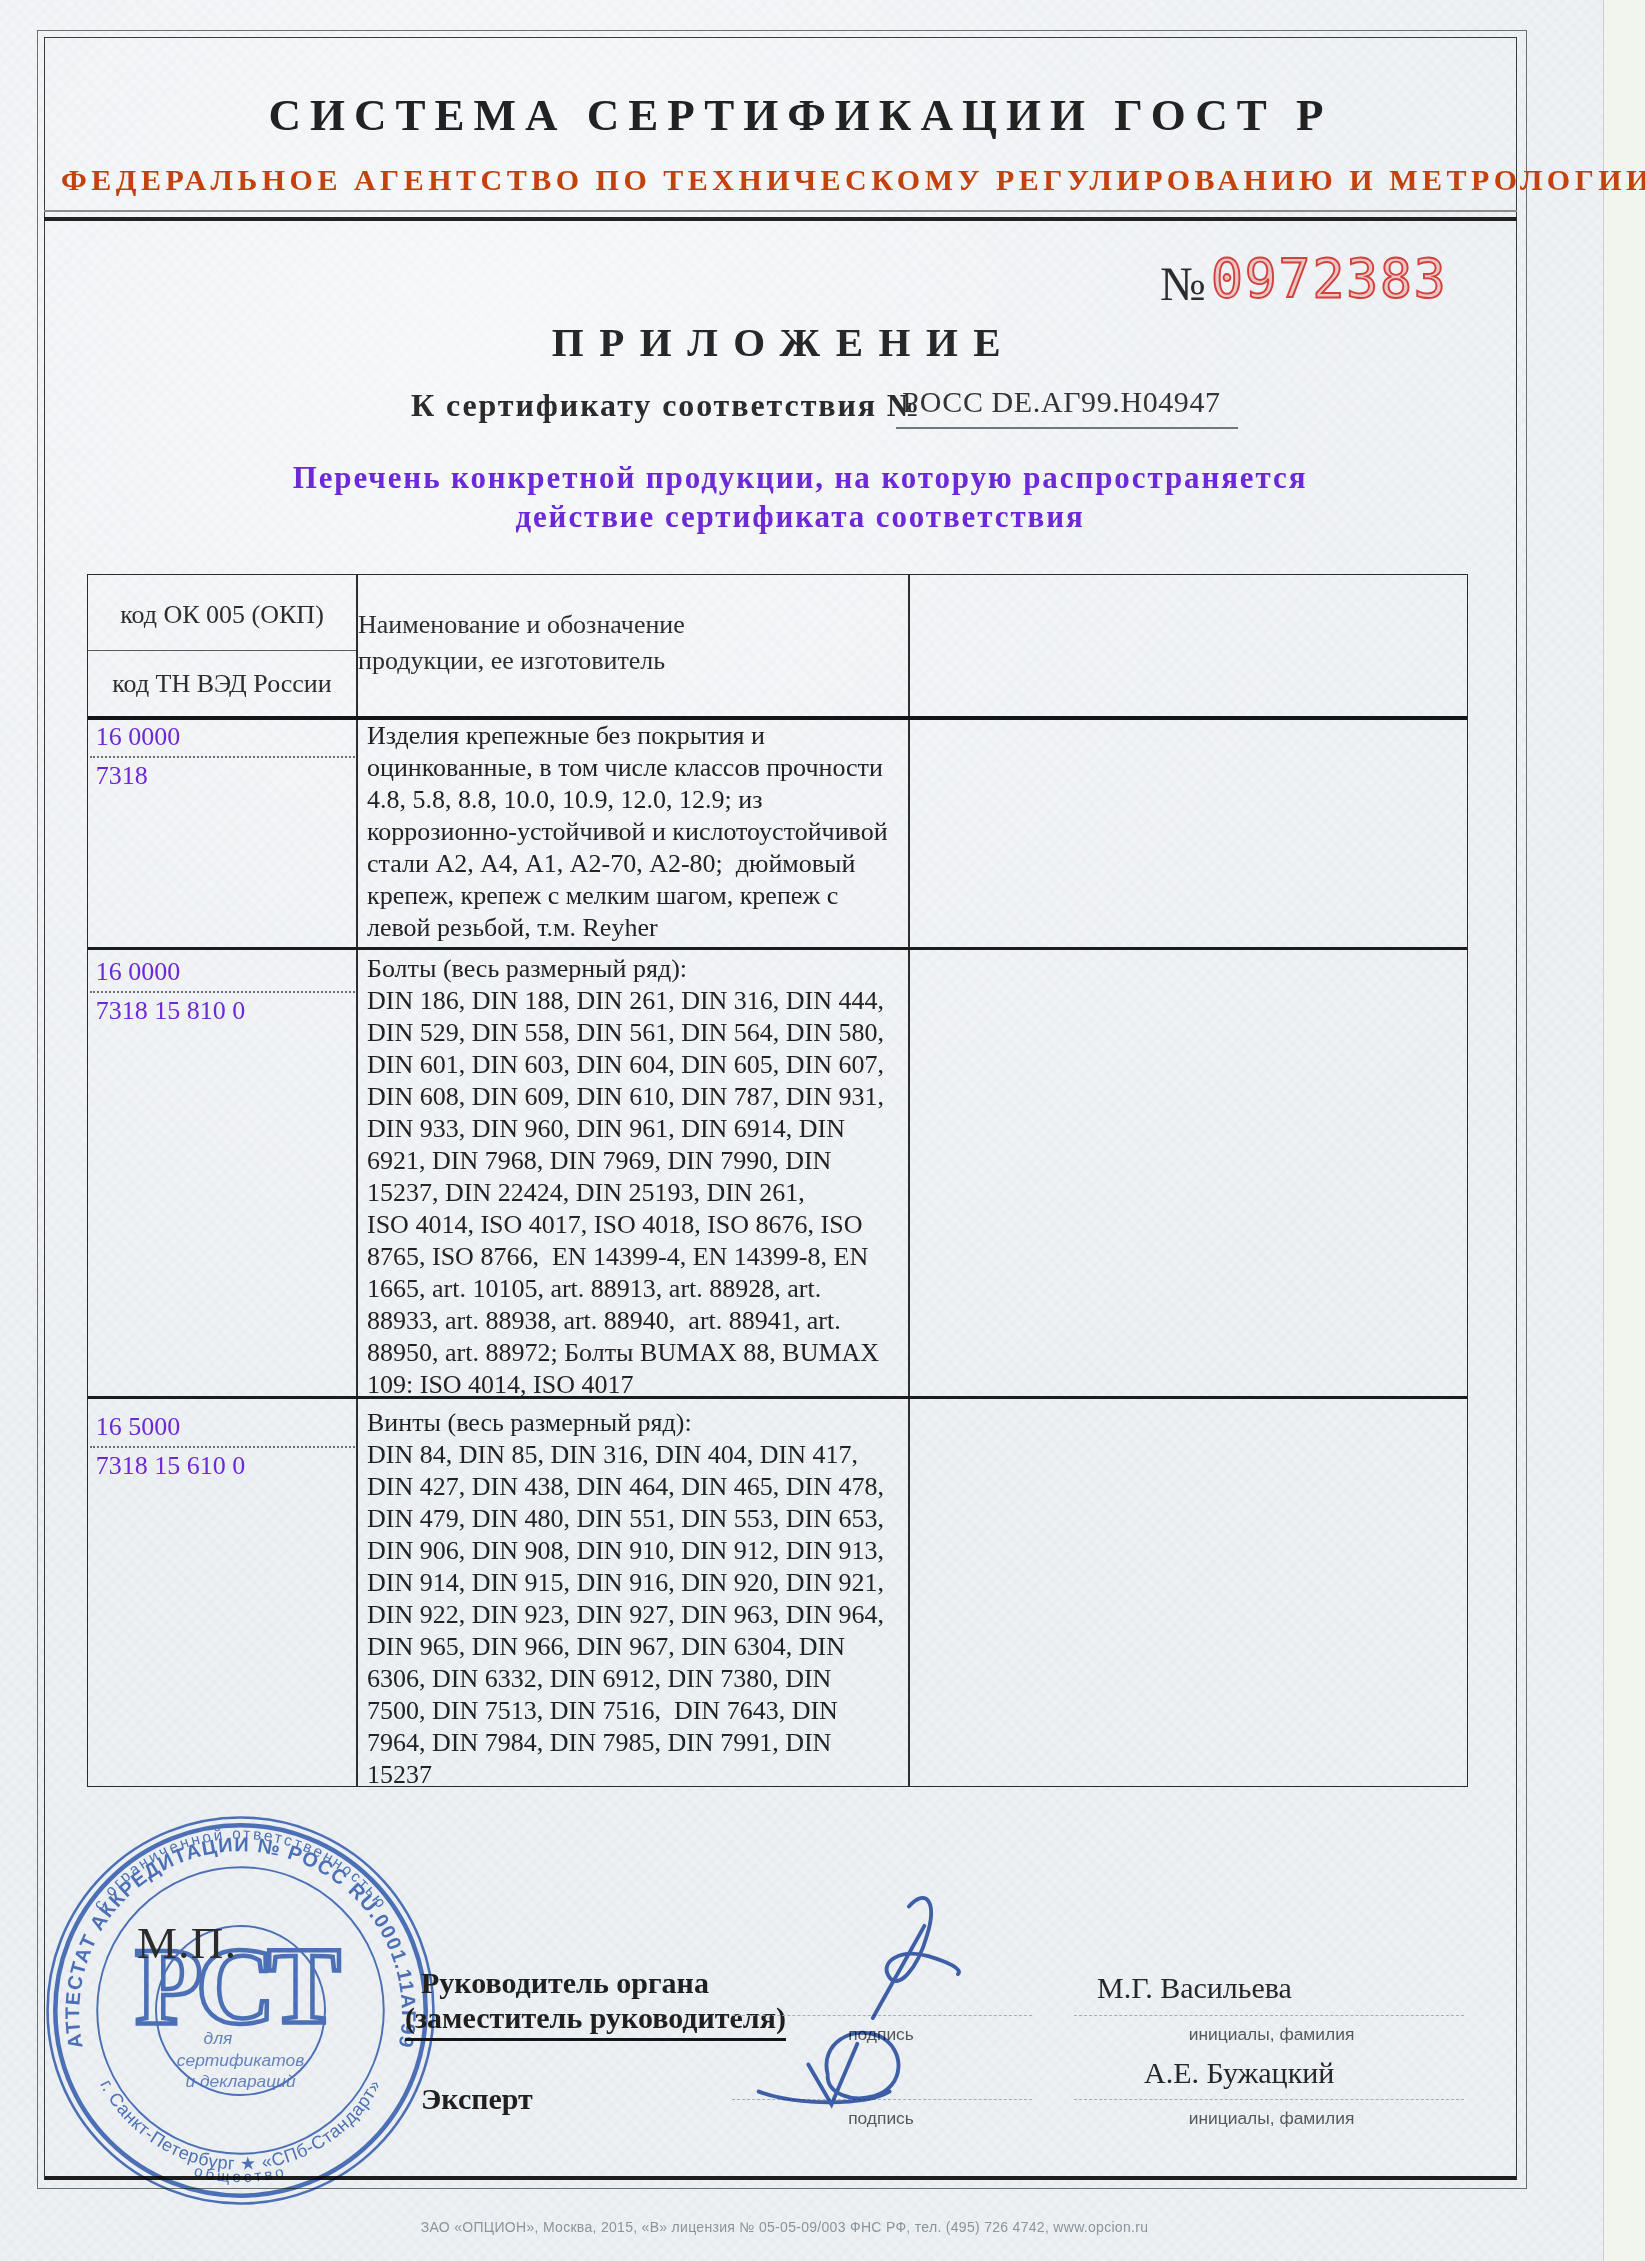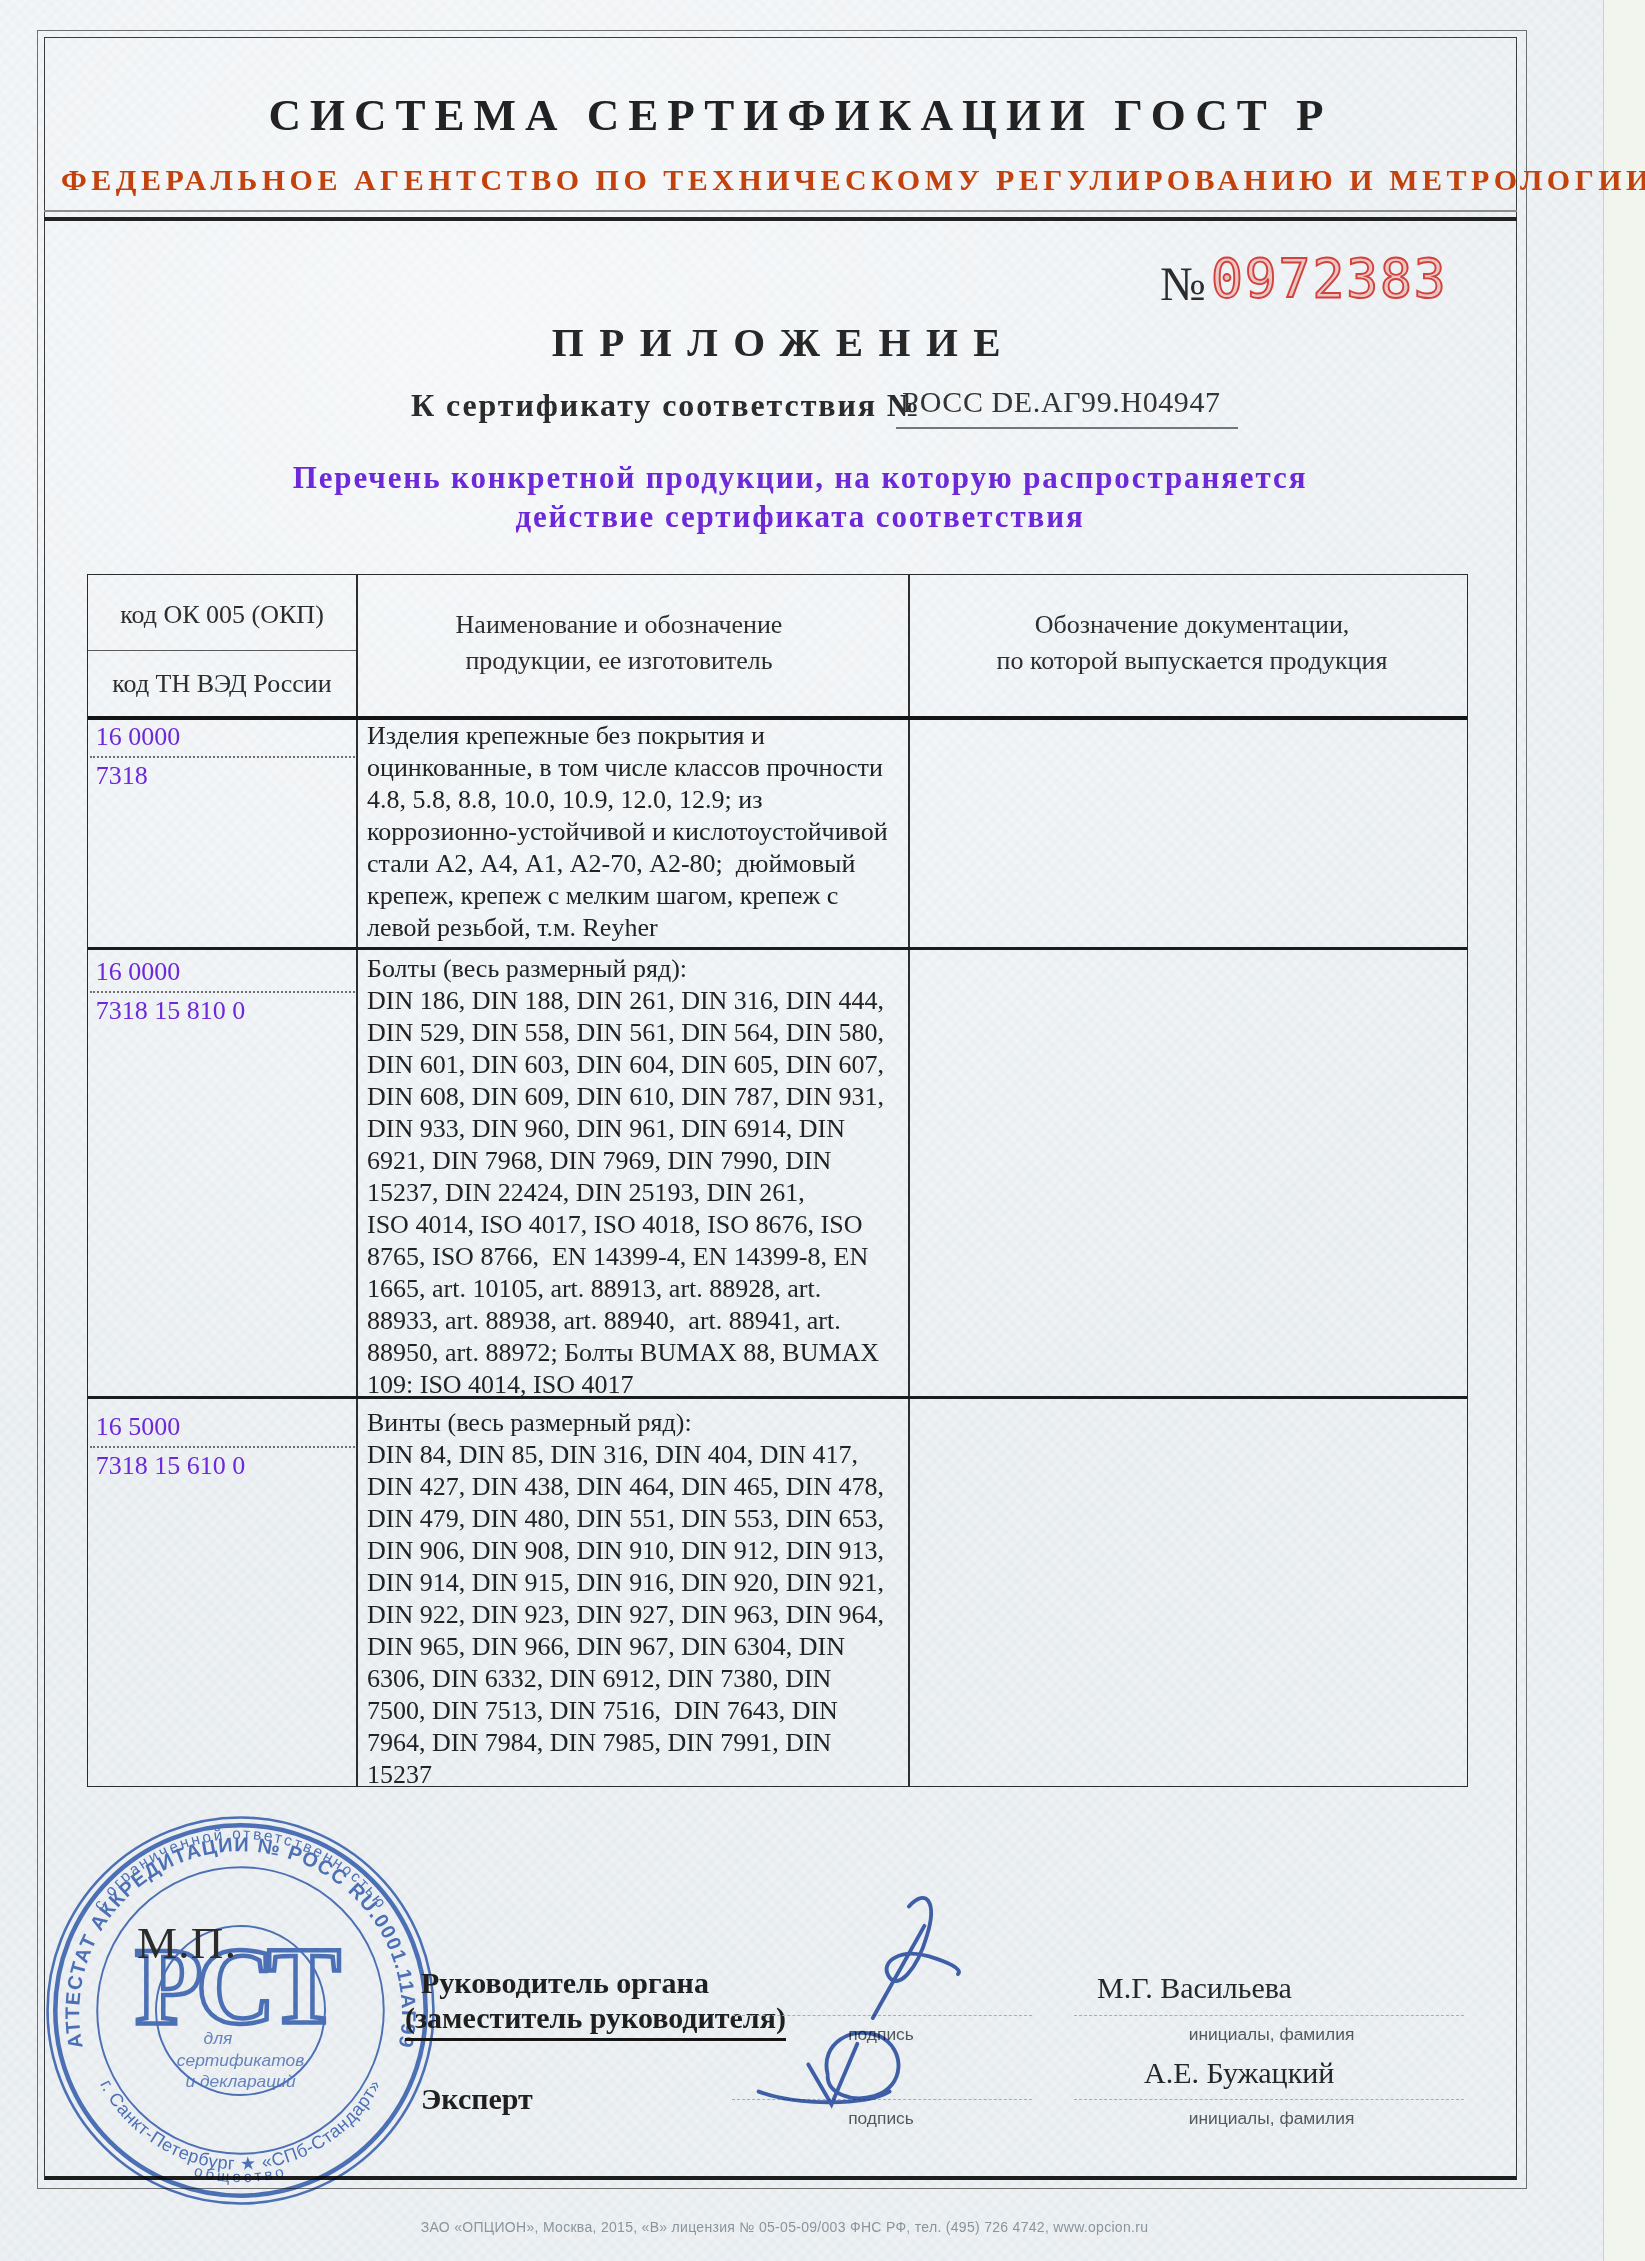--- a/index.html
+++ b/index.html
@@ -61,21 +61,21 @@
     border: 1.9px solid #2b2b2b; box-sizing: border-box; }
   .v1 { left: 268px; top: 0; width: 1.9px; height: 100%; background: #2e2e2e; }
   .v2 { left: 820px; top: 0; width: 1.9px; height: 100%; background: #2e2e2e; }
   .hdr-split { left: 0; top: 75px; width: 268px; height: 1.3px; background: #5a5a5a; }
   .hdr-bottom { left: 0; top: 141px; width: 100%; height: 3.9px; background: #141414; }
   .row-div1 { left: 0; top: 372px; width: 100%; height: 3.2px; background: #1b1b1b; }
   .row-div2 { left: 0; top: 821px; width: 100%; height: 3.2px; background: #1b1b1b; }
 
   .col1-h1 { left: 0; top: 24.5px; width: 268px; text-align: center; font-size: 26px; color: #2d2d2d; }
   .col1-h2 { left: 0; top: 94px; width: 268px; text-align: center; font-size: 26px; color: #2d2d2d; }
-  .col2-h  { left: 256px; top: 32px; width: 550px; text-align: center; font-size: 26px;
+  .col2-h  { left: 270px; top: 32px; width: 550px; font-size: 26px;
     line-height: 36px; white-space: pre-line; color: #2d2d2d; }
   .col3-h  { left: 822px; top: 32px; width: 564px; text-align: center; font-size: 26px;
     line-height: 36px; white-space: pre-line; color: #2d2d2d; }
 
   .code { left: 7.7px; width: 258px; font-size: 26px; color: #6d28d9; white-space: nowrap; }
   .dotted { left: 1.9px; width: 265px; border-top: 2.6px dotted #6f6f6f; height: 0; }
   .product { left: 279px; width: 555px; font-size: 26px; color: #222;
     white-space: pre; }
   .lh50 { line-height: 32px; }
   .lh49 { line-height: 32px; }
@@ -145,22 +145,20 @@
   <div class="abs v2"></div>
   <div class="abs hdr-split"></div>
   <div class="abs hdr-bottom"></div>
   <div class="abs row-div1"></div>
   <div class="abs row-div2"></div>
 
   <div class="abs col1-h1">код ОК 005 (ОКП)</div>
   <div class="abs col1-h2">код ТН ВЭД России</div>
   <div class="abs col2-h">Наименование и обозначение
 продукции, ее изготовитель</div>
-  <div class="abs col3-h">Обозначение документации,
-по которой выпускается продукция</div>
 
   <div class="abs code r1-ct">16 0000</div>
   <div class="abs dotted r1-dot"></div>
   <div class="abs code r1-cb">7318</div>
   <div class="abs product lh50 r1-p">Изделия крепежные без покрытия и
 оцинкованные, в том числе классов прочности
 4.8, 5.8, 8.8, 10.0, 10.9, 12.0, 12.9; из
 коррозионно-устойчивой и кислотоустойчивой
 стали А2, А4, А1, А2-70, А2-80;  дюймовый
 крепеж, крепеж с мелким шагом, крепеж с

